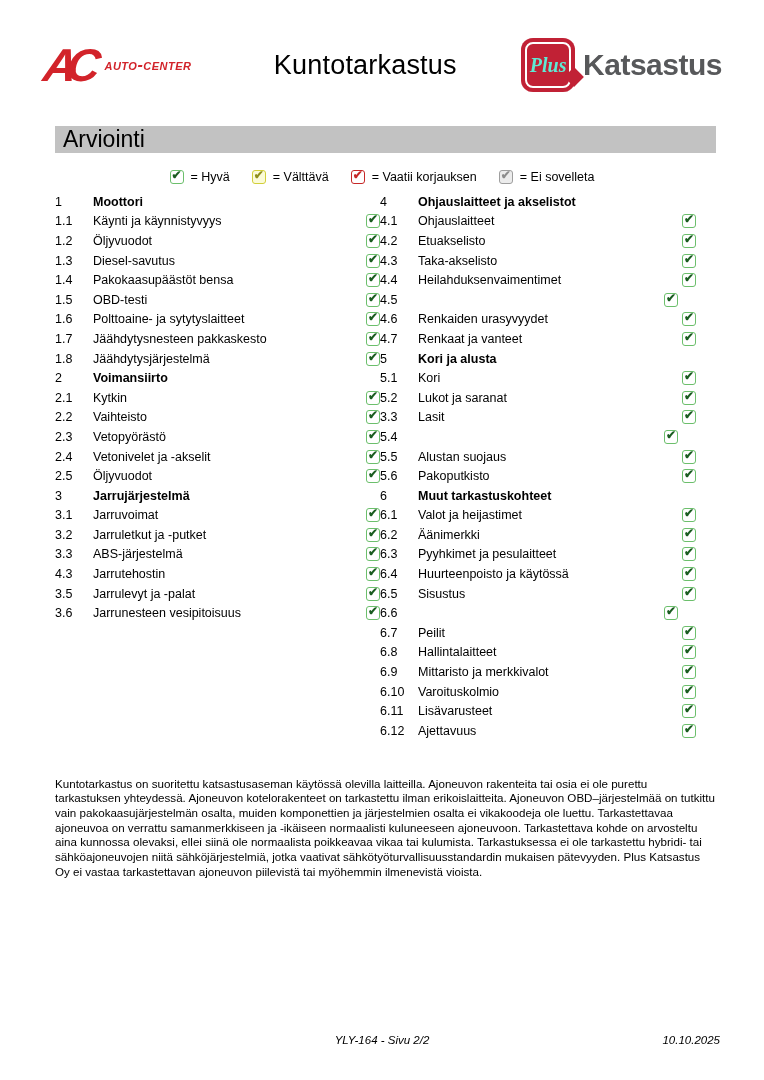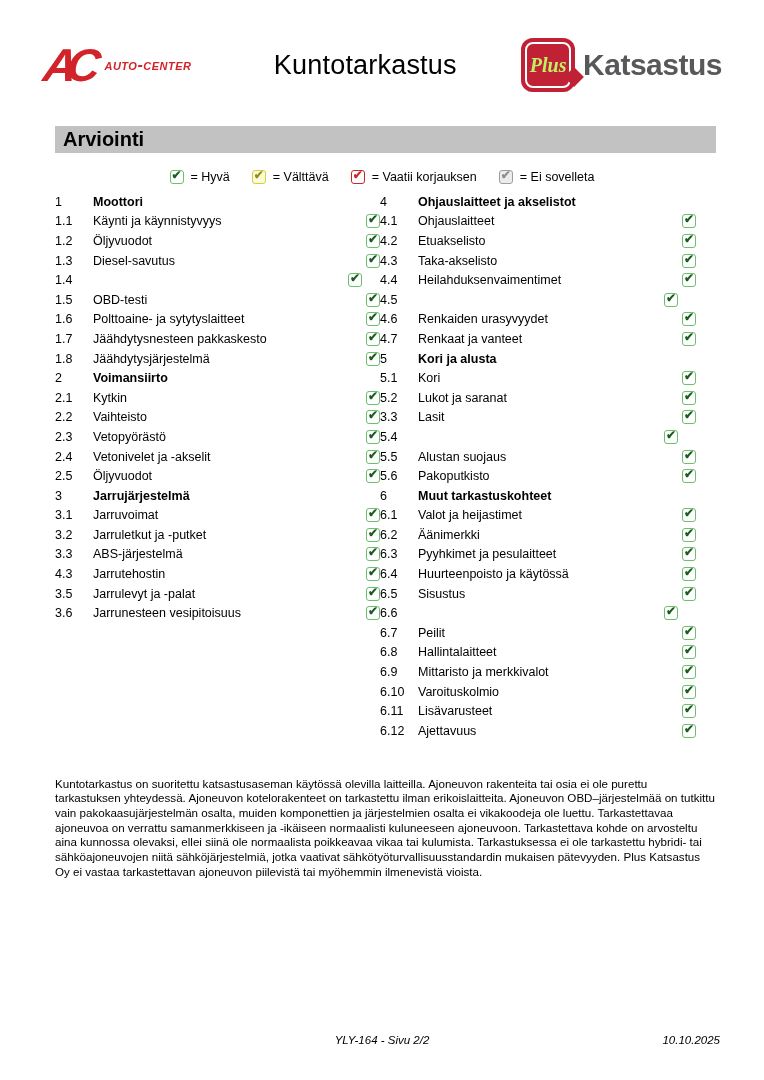--- a/index.html
+++ b/index.html
@@ -29,36 +29,36 @@
   }
   .doc-title { font-size: 27px; font-weight: 400; letter-spacing: 0.2px; margin-left: 18px; }
   .plus-logo { display: flex; align-items: center; }
   .plus-badge {
     width: 54px; height: 54px; background: #c12135; border-radius: 12px;
     box-shadow: inset 0 0 0 4px #c12135, inset 0 0 0 6px #ffffff;
     display: flex; align-items: center; justify-content: center;
     position: relative; z-index: 1;
   }
   .plus-badge-text {
-    color: #bef264; font-style: italic; font-weight: 700; font-size: 20px;
+    color: #5eead4; font-style: italic; font-weight: 700; font-size: 20px;
     font-family: "Liberation Serif", serif; letter-spacing: 0;
   }
   .plus-tail {
     position: absolute; right: -6px; bottom: 8px;
     width: 14px; height: 14px; background: #c12135;
     transform: rotate(45deg); z-index: 0;
   }
   .katsastus-name { color: #57585a; font-weight: 700; font-size: 30px; margin-left: 8px; letter-spacing: -0.5px; }
   
   .section-bar {
     margin: 34px 48px 0 55px; background: #c2c2c2;
     height: 27px; display: flex; align-items: center;
     padding-left: 8px;
   }
-  .section-bar-title { font-weight: 700; font-size: 20px; }
+  .section-bar-title { font-weight: 400; font-size: 23px; }
   
   .legend {
     margin-top: 17px; display: flex; justify-content: center;
     align-items: center; gap: 22px; font-size: 12.5px;
   }
   .legend-item { display: flex; align-items: center; gap: 7px; }
   
   .cb {
     width: 14px; height: 14px; border-radius: 3px;
     border: 1.5px solid; display: inline-flex;
@@ -173,20 +173,21 @@
         <span class="num">1.3</span>
         <span class="label">Diesel-savutus</span>
         <span class="check-cell">
           <span class="cb" style="border-color: rgb(108, 191, 108); background: rgb(255, 255, 255);">
             <span class="glyph" style="color: rgb(26, 92, 32);">✔</span>
           </span>
         </span>
       </div>
       <div class="row">
         <span class="num">1.4</span>
+        <span class="label">Pakokaasupäästöt bensa</span>
         <span class="check-cell">
           <span class="cb" style="border-color: rgb(108, 191, 108); background: rgb(255, 255, 255);">
             <span class="glyph" style="color: rgb(26, 92, 32);">✔</span>
           </span>
         </span>
       </div>
       <div class="row">
         <span class="num">1.5</span>
         <span class="label">OBD-testi</span>
         <span class="check-cell">

